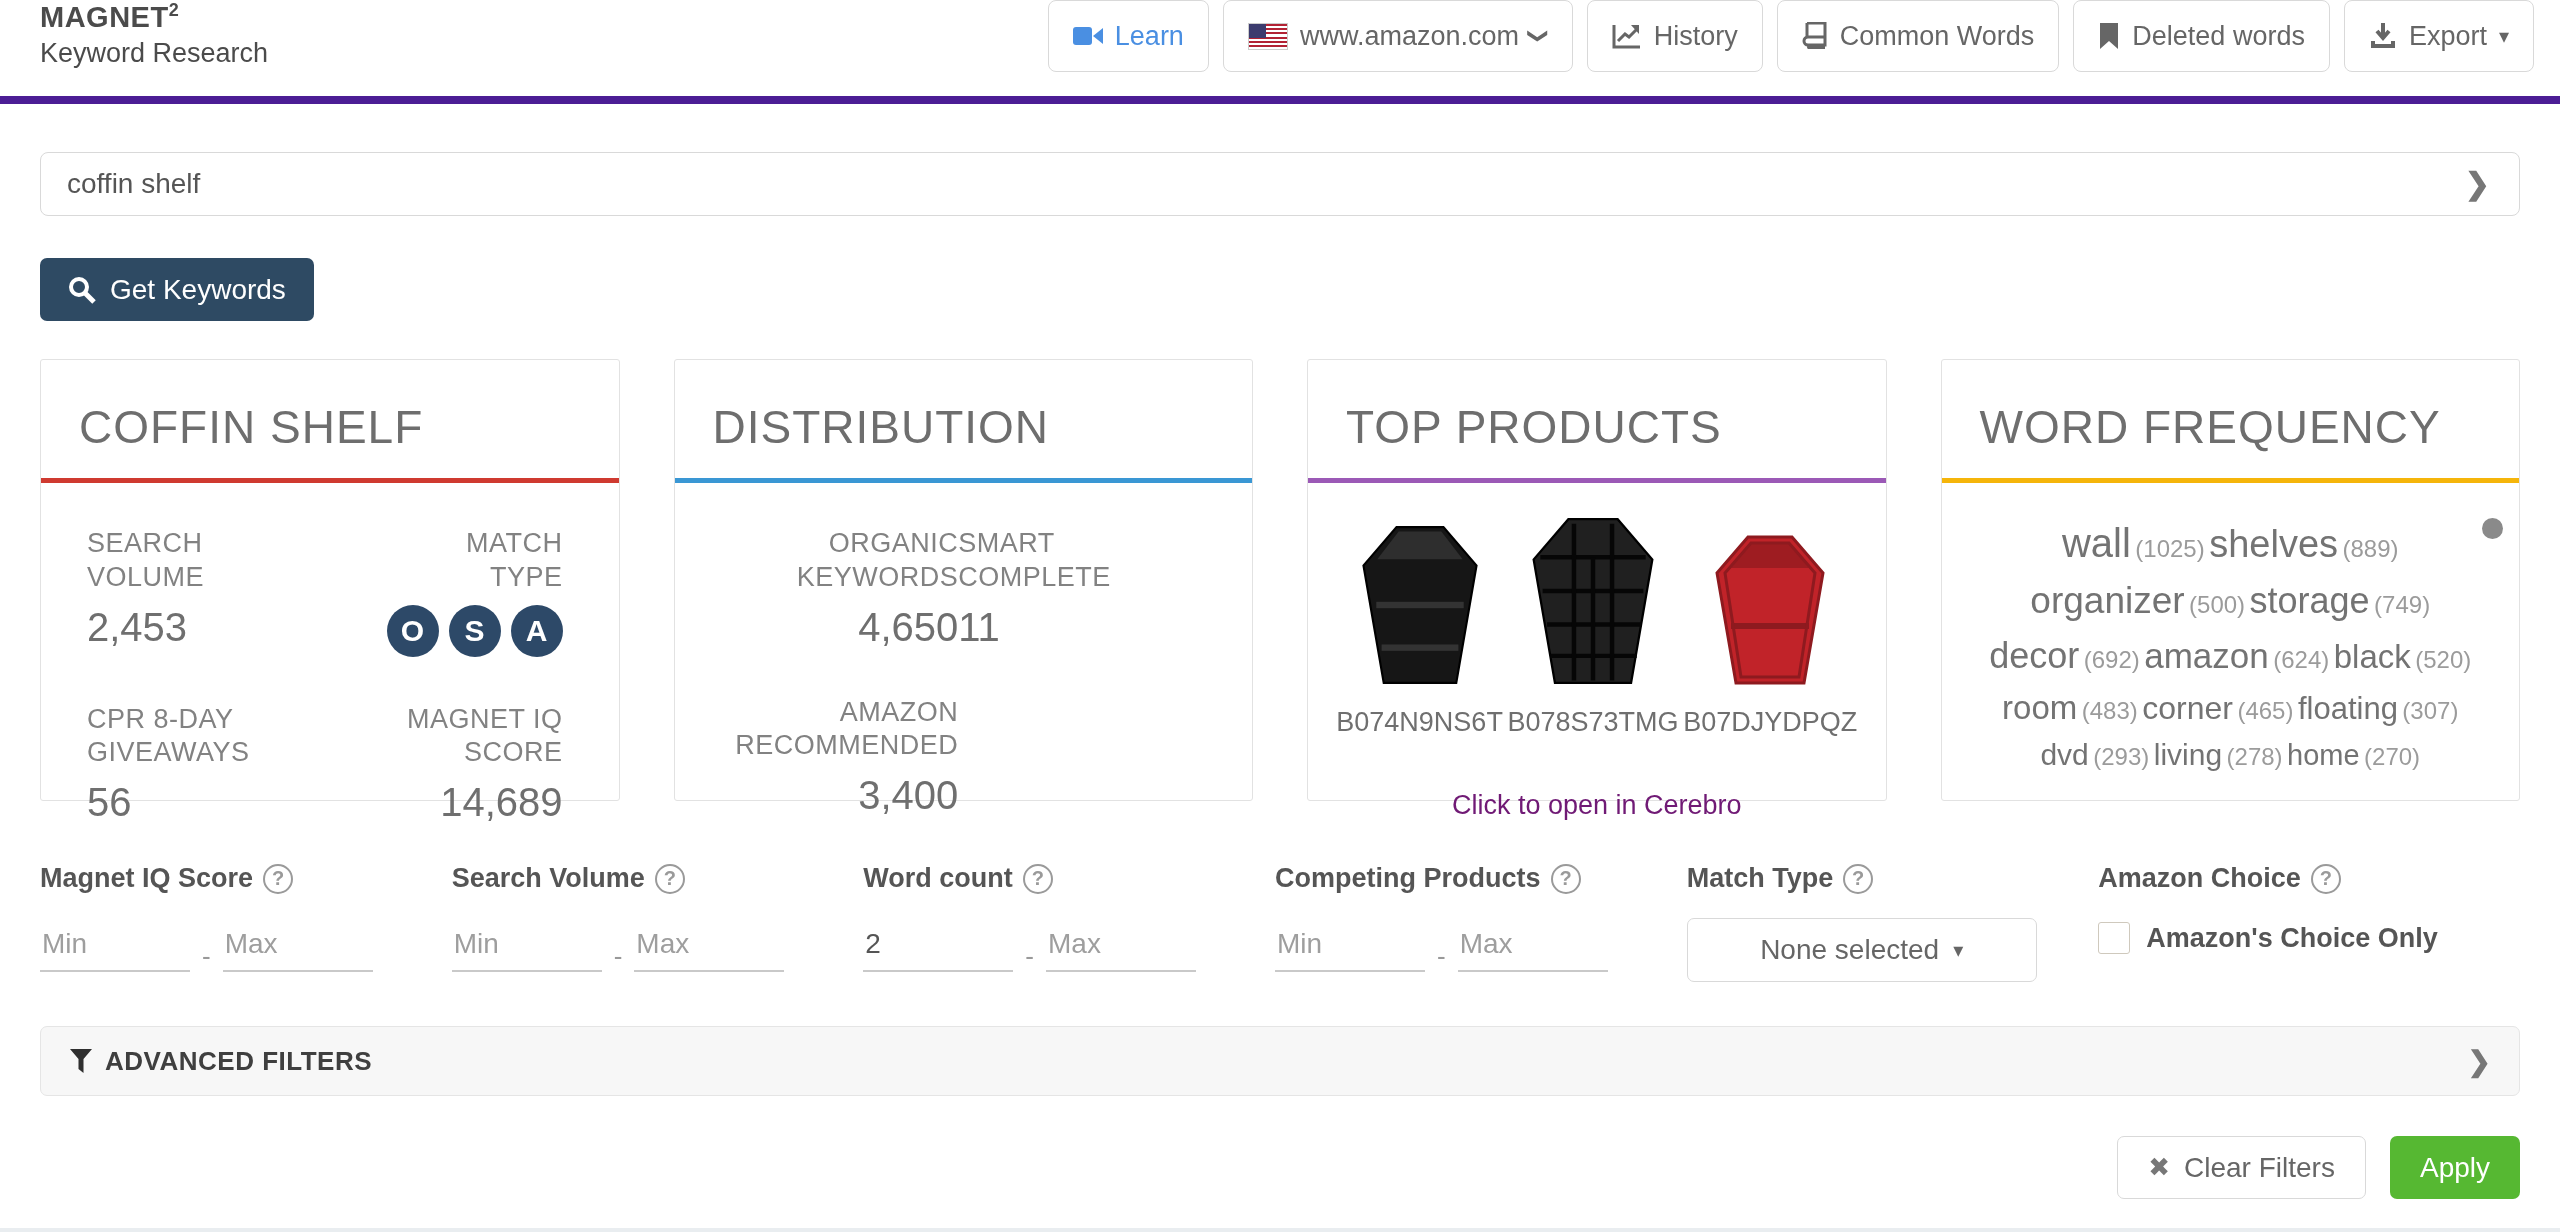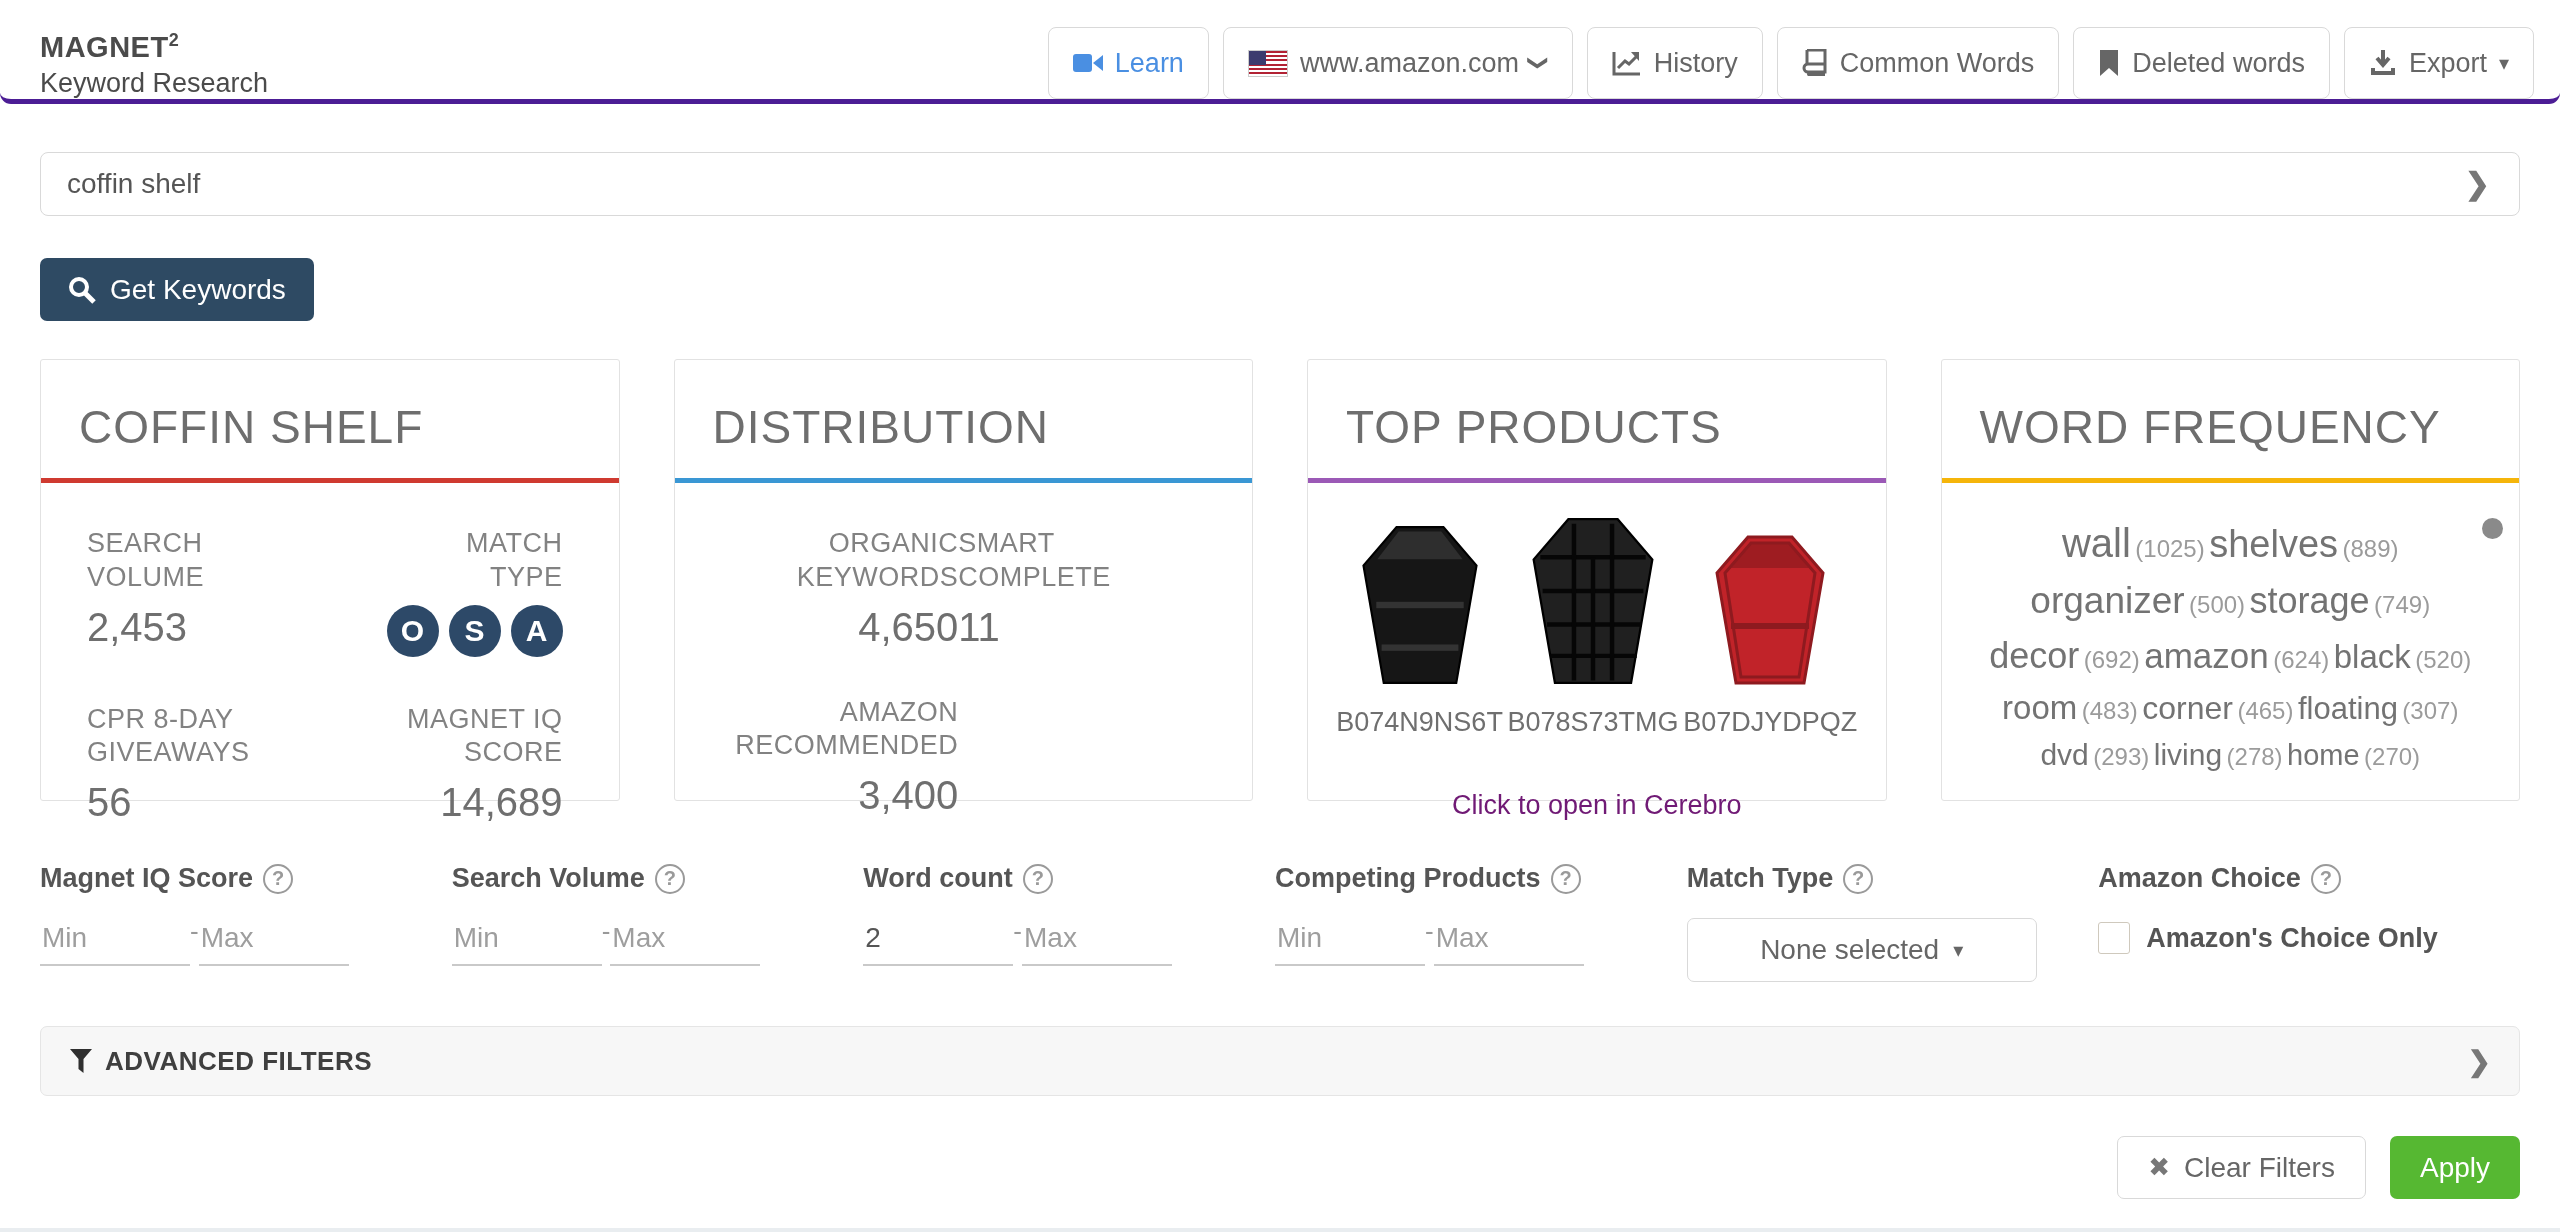--- a/index.html
+++ b/index.html
@@ -1,21 +1,21 @@
 <!DOCTYPE html>
 <html><head>
 <meta charset="utf-8">
 <style>
   * { box-sizing: border-box; margin: 0; padding: 0; }
   html,body { width: 2560px; height: 1232px; overflow: hidden; background:#fff;
     font-family: "Liberation Sans", sans-serif; color:#555; }
 
   
-  .header { height:104px; width:100%; background:#fff; border-bottom:5px solid #4c1d95;
-    display:flex; align-items:flex-end; justify-content:space-between; padding:0 26px 0 40px;border-radius:11px; }
+  .header { height:104px; width:100%; background:#fff; border-bottom:8px solid #4c1d95;
+    display:flex; align-items:flex-start; justify-content:space-between; padding:0 26px 0 40px; }
   .brand .line1 { font-size:29px; font-weight:bold; color:#4b4b4b; letter-spacing:.5px; }
   .brand .line1 sup { font-size:18px; }
   .brand .line2 { font-size:27px; color:#4b4b4b; margin-top:4px; }
   .hbtns { display:flex; gap:14px; align-items:center; }
   .hbtn { display:flex; align-items:center; gap:12px; background:#fff; border:1px solid #d9d9d9;
     border-radius:8px; height:72px; padding:0 24px; font-size:27px; color:#666; cursor:pointer; white-space:nowrap; }
   .hbtn.learn { color:#4a8fe2; }
   .flag { width:40px; height:27px; position:relative; display:inline-block;
     background:repeating-linear-gradient(#b22234 0 2.1px,#fff 2.1px 4.2px); border:1px solid #ccc; }
   .flag::after { content:""; position:absolute; left:0; top:0; width:17px; height:14px; background:#3c3b6e; }
@@ -59,21 +59,21 @@
   .wf-count::before { content:"("; } .wf-count::after { content:")"; }
   .w40{font-size:40px}.w38{font-size:38px}.w37{font-size:37px}.w36{font-size:36px}.w35{font-size:35px}
   .w33{font-size:33px}.w32{font-size:32px}.w31{font-size:31px}.w30{font-size:30px}.w29{font-size:29px}
   .wf-scrolldot { position:absolute; right:16px; top:158px; width:21px; height:21px; border-radius:50%; background:#8a8a8a; }
 
   
   .filters { display:grid; grid-template-columns:repeat(6,1fr); margin-top:62px; padding-right:10px; }
   .fgroup .flabel { font-size:27px; font-weight:bold; color:#555; display:flex; align-items:center; gap:10px; }
   .help { width:30px; height:30px; border:2px solid #9a9a9a; border-radius:50%; color:#9a9a9a; font-size:20px;
     font-weight:bold; display:inline-flex; align-items:center; justify-content:center; }
-  .range { display:flex; align-items:flex-start; gap:0; margin-top:22px; }
+  .range { display:flex; align-items:flex-end; gap:12px; margin-top:28px; }
   .range input { width:150px; border:none; border-bottom:2px solid #c9c9c9; font-size:28px; color:#555;
     padding:6px 2px 10px 2px; outline:none; background:transparent; font-family:inherit; }
   .range input::placeholder { color:#9e9e9e; }
   .range .dash { color:#999; font-size:26px; }
   .mt-select { margin-top:24px; width:350px; height:64px; background:#fff; border:1px solid #d9d9d9; border-radius:7px;
     font-size:28px; color:#666; display:flex; align-items:center; justify-content:center; gap:14px; cursor:pointer; }
   .choice-row { display:flex; align-items:center; gap:16px; margin-top:28px; }
   .choice-row input[type=checkbox] { width:32px; height:32px; appearance:none; border:1px solid #cfc9bd; border-radius:3px; background:#fff; cursor:pointer; }
   .choice-row .cl { font-size:27px; font-weight:bold; color:#555; }
 

